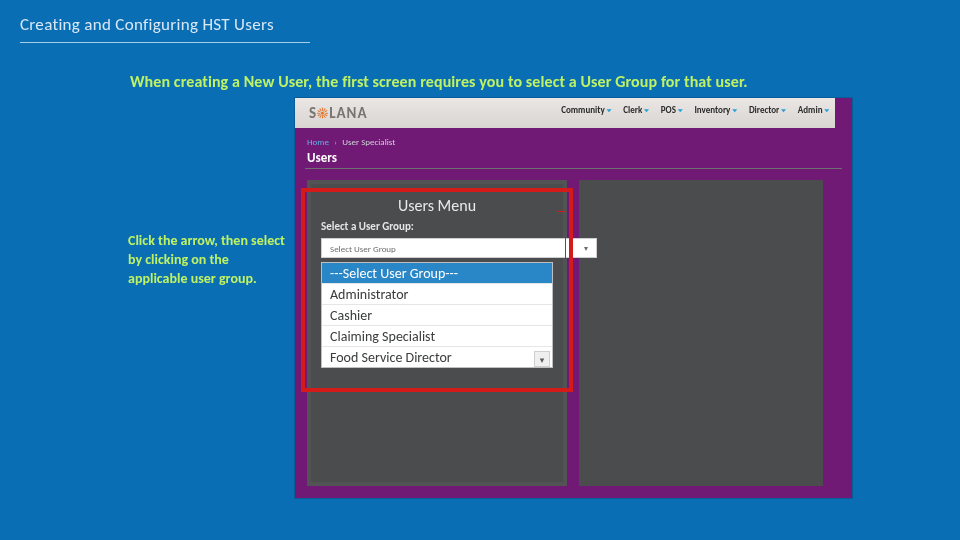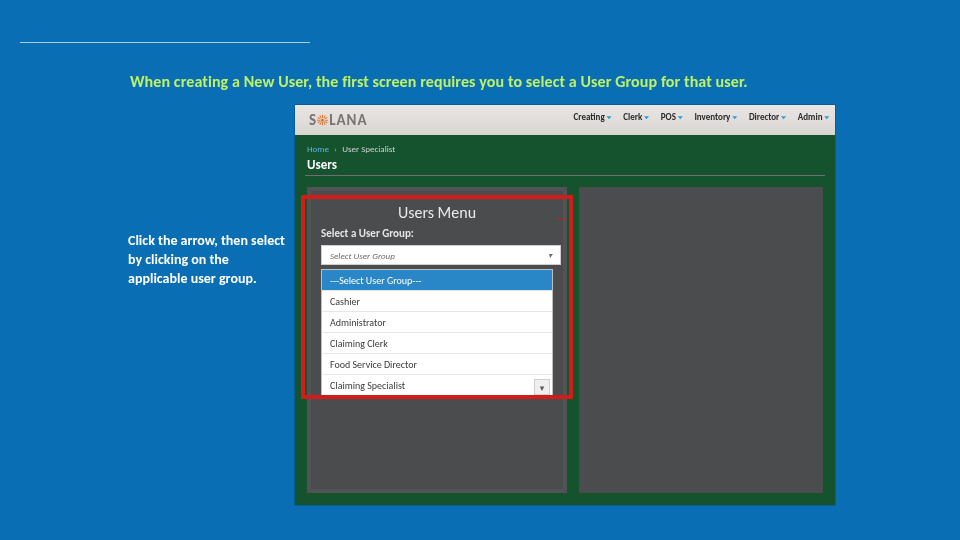--- a/index.html
+++ b/index.html
@@ -41,36 +41,37 @@
     color: #bef264;
     font-size: 16px;
     font-weight: 700;
     letter-spacing: 0.1px;
   }
   .tip {
     position: absolute;
     left: 128px;
     top: 232px;
     width: 160px;
-    color: #ffffff;
+    color: #bef264;
     font-size: 14px;
     font-weight: 700;
     line-height: 1.35;
   }
 
   
   .shot {
     position: absolute;
     left: 295px;
-    top: 105px;
+    top: 98px;
     width: 540px;
     height: 400px;
-    background: #14532d;
+    background: #701a75;
     box-shadow: 0 0 0 1px rgba(0,0,0,0.15);
     overflow: hidden;
+    padding-left: 17px;
   }
 
   .topbar {
     position: absolute;
     left: 0; top: 0;
     width: 540px;
     height: 30px;
     background: linear-gradient(#e9e6e3, #d8d5d2);
   }
   .logo {
@@ -167,31 +168,30 @@
     top: 36px;
     font-size: 11px;
     font-weight: 700;
     color: #e4e5e5;
   }
 
   .select-row {
     position: absolute;
     left: 10px;
     top: 54px;
-    width: 240px;
+    width: 276px;
     height: 20px;
     background: #ffffff;
     border: 1px solid #cfcfcf;
     box-sizing: border-box;
     font-size: 9px;
     color: #6b6e70;
     display: flex;
     align-items: center;
     padding-left: 8px;
-    font-style: italic;
   }
   .select-caret {
     position: absolute;
     right: 0; top: 0;
     width: 20px; height: 18px;
     display: flex;
     align-items: center;
     justify-content: center;
     color: #6b6e70;
     font-size: 8px;
@@ -201,21 +201,21 @@
     position: absolute;
     left: 10px;
     top: 78px;
     width: 232px;
     background: #ffffff;
     border: 1px solid #bfbfbf;
     box-sizing: border-box;
   }
   .dropdown .opt {
     height: 20px;
-    font-size: 10px;
+    font-size: 14px;
     color: #3a3c3d;
     display: flex;
     align-items: center;
     padding-left: 8px;
     border-top: 1px solid #e6e6e6;
   }
   .dropdown .opt:first-child {
     background: #2a87c7;
     color: #ffffff;
     border-top: none;
@@ -262,34 +262,35 @@
     height: 1px;
     background: #d51a1a;
     pointer-events: none;
   }
 </style>
 </head>
 <body>
 
 <div class="slide">
 
+  <div class="title">Creating  and Configuring HST Users</div>
   <div class="title-rule"></div>
 
   <div class="intro">When creating a New User, the first screen requires you to select a User Group for that user.</div>
 
   <div class="tip">Click the arrow, then select by clicking on the applicable user group.</div>
 
   <div class="shot">
 
     <div class="topbar">
       <div class="logo">
         <span>S</span><span class="sun">☀</span><span>LANA</span>
       </div>
       <div class="nav">
-        <span class="item"><span>Creating</span><span class="caret">▾</span></span>
+        <span class="item"><span>Community</span><span class="caret">▾</span></span>
         <span class="item"><span>Clerk</span><span class="caret">▾</span></span>
         <span class="item"><span>POS</span><span class="caret">▾</span></span>
         <span class="item"><span>Inventory</span><span class="caret">▾</span></span>
         <span class="item"><span>Director</span><span class="caret">▾</span></span>
         <span class="item"><span>Admin</span><span class="caret">▾</span></span>
       </div>
     </div>
 
     <div class="breadcrumbs">
       <span class="home">Home</span>
@@ -306,25 +307,24 @@
         <div class="panel-title">Users Menu</div>
         <div class="panel-sub">Select a User Group:</div>
 
         <div class="select-row">
           <span>Select User Group</span>
           <span class="select-caret">▾</span>
         </div>
 
         <div class="dropdown">
           <div class="opt">---Select User Group---</div>
+          <div class="opt">Administrator</div>
           <div class="opt">Cashier</div>
-          <div class="opt">Administrator</div>
-          <div class="opt">Claiming Clerk</div>
+          <div class="opt">Claiming Specialist</div>
           <div class="opt">Food Service Director</div>
-          <div class="opt">Claiming Specialist</div>
           <div class="scroll-toggle">▾</div>
         </div>
       </div>
     </div>
 
     <div class="highlight-box"></div>
     <div class="callout-line"></div>
     <div class="callout-tick"></div>
 
   </div>

